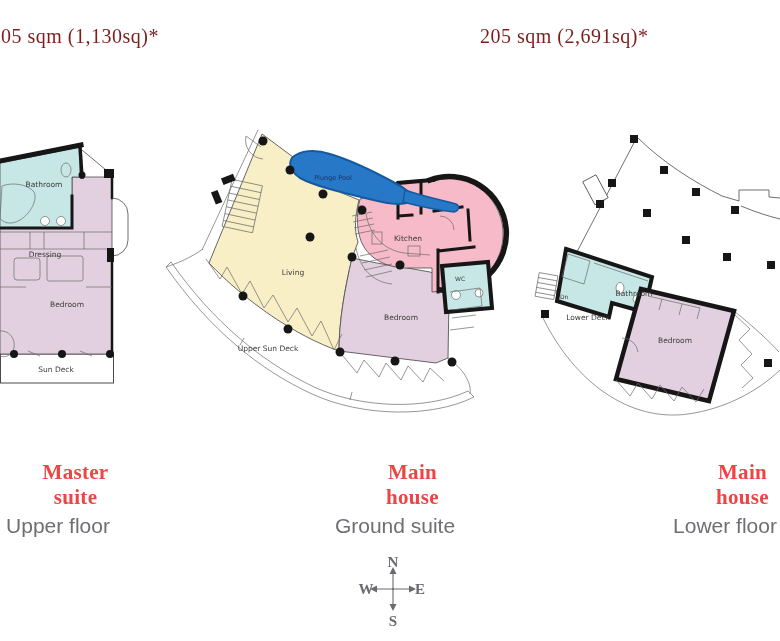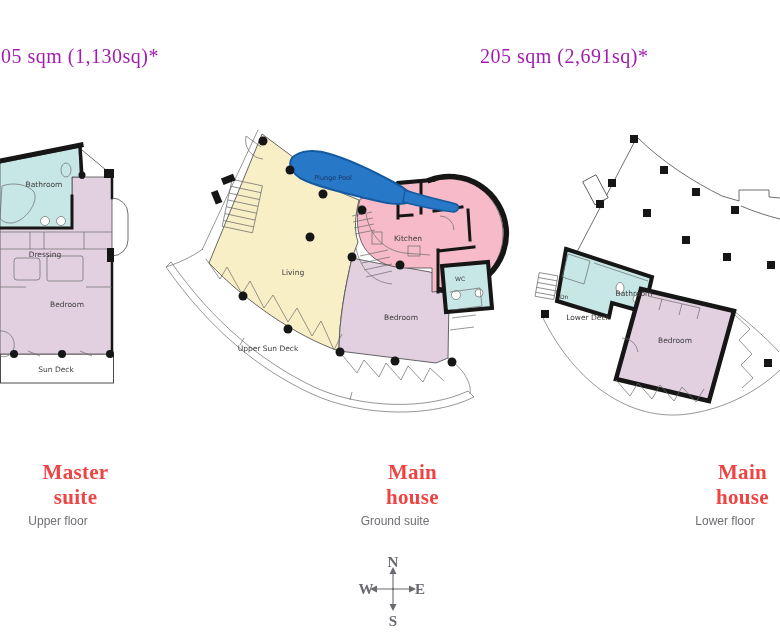--- a/index.html
+++ b/index.html
@@ -1,25 +1,25 @@
 <!DOCTYPE html>
 <html><head>
 <meta charset="utf-8">
 <style>
   html,body{margin:0;padding:0;background:#ffffff;}
   #canvas{position:relative;width:780px;height:641px;background:#fff;overflow:hidden;
           font-family:"Liberation Sans",sans-serif;}
-  .area-label{position:absolute;top:45px;font-family:"Liberation Serif",serif;
-              font-size:20px;color:#a21caf;letter-spacing:.5px;white-space:nowrap;}
+  .area-label{position:absolute;top:25px;font-family:"Liberation Serif",serif;
+              font-size:20px;color:#7f1d1d;letter-spacing:.5px;white-space:nowrap;}
   #area-left{left:1px;}
   #area-right{left:480px;width:160px;text-align:center;}
   .caption{position:absolute;text-align:center;}
   .caption .title{font-family:"Liberation Serif",serif;font-weight:bold;
                   font-size:21px;color:#ef4444;letter-spacing:.3px;padding-left:35px;}
-  .caption .subtitle{font-size:12px;color:#6e6e74;margin-top:4px;}
+  .caption .subtitle{font-size:21px;color:#6e6e74;margin-top:4px;}
   #cap-left{left:0;top:460px;width:116px;}
   #cap-mid{left:326px;top:460px;width:138px;}
   #cap-right{left:656px;top:460px;width:138px;}
   svg{position:absolute;left:0;top:0;}
   svg text{font-family:"DejaVu Sans","Liberation Sans",sans-serif;fill:#3a3a3a;}
   .rlabel{font-size:7.5px;}
   .rlabel-sm{font-size:6px;}
   .pool-label{font-size:6.5px;fill:#17335f;}
   .thin{fill:none;stroke:#4a4a4a;stroke-width:0.8;}
   .thin2{fill:none;stroke:#6a6a6a;stroke-width:0.7;}

